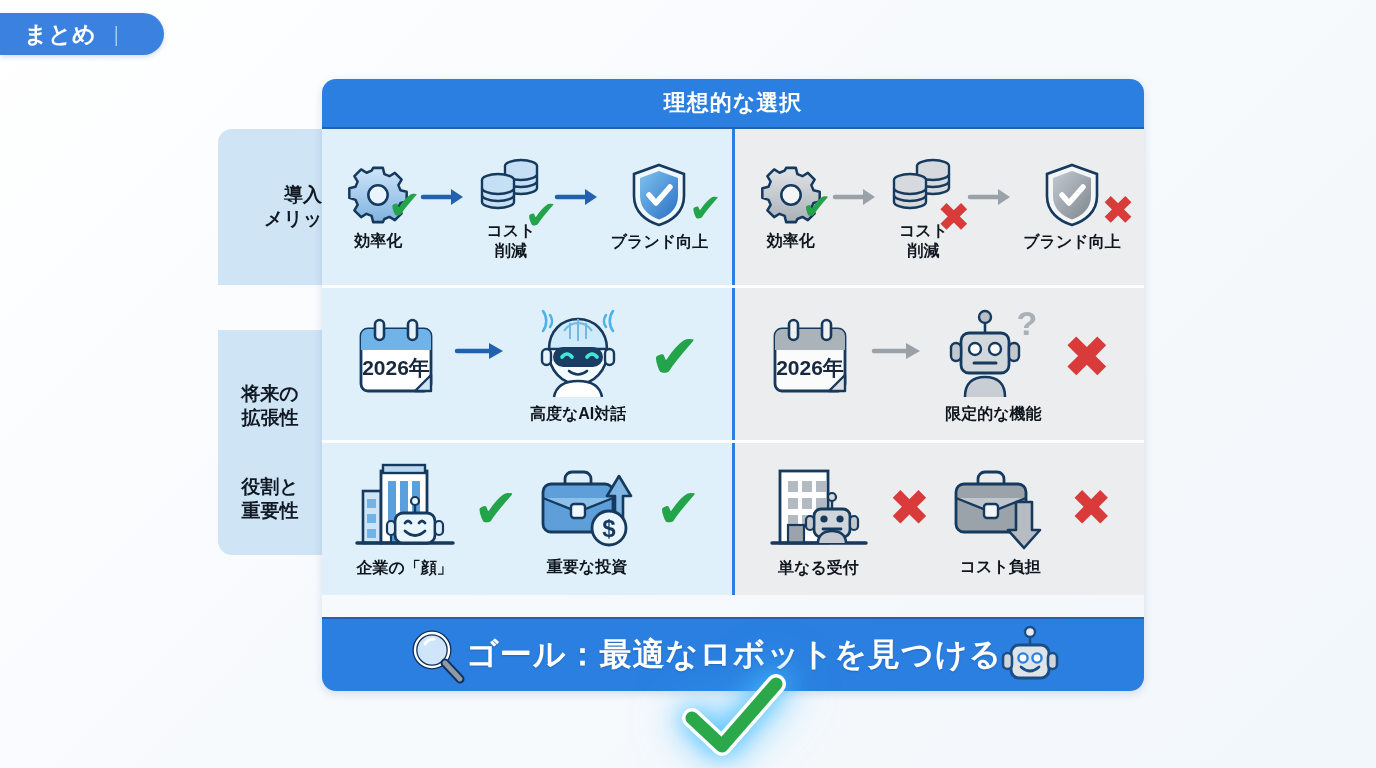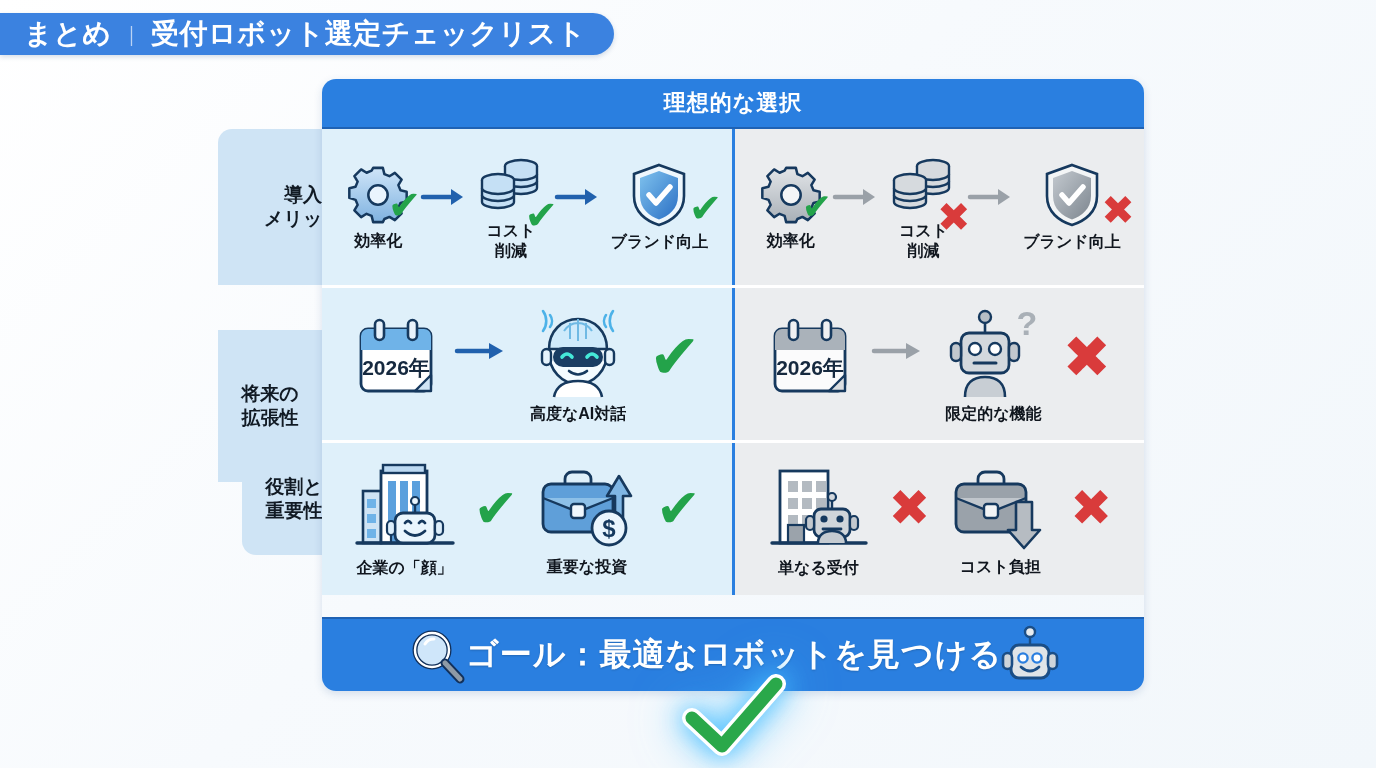--- a/index.html
+++ b/index.html
@@ -18,21 +18,21 @@
     position: absolute;
     left: 0; top: 13px;
     height: 42px;
     display: flex; align-items: center;
     padding: 0 28px 0 24px;
     background: #3b82e0;
     border-radius: 0 21px 21px 0;
     box-shadow: 0 2px 5px rgba(30,70,130,.18);
   }
   #title-badge .t-main, #title-badge .t-sub {
-    color: #ffffff; font-weight: bold; font-size: 28px; letter-spacing: .5px;
+    color: #ffffff; font-weight: bold; font-size: 23px; letter-spacing: .5px;
     white-space: nowrap;
   }
   #title-badge .t-div {
     color: rgba(255,255,255,.65); font-size: 20px; margin: 0 10px; font-weight: 300;
   }
 
   
   #matrix {
     position: absolute;
     left: 218px; top: 79px;
@@ -45,21 +45,21 @@
   .label-cell {
     position: absolute; left: 0; width: 104px;
     background: #cfe4f5;
     display: flex; flex-direction: column;
     align-items: center; justify-content: center;
     color: #111a24; font-weight: bold; font-size: 19px; line-height: 1.28;
     text-align: center;
   }
   .label-cell:nth-child(1) { top: 0;   height: 156px; border-radius: 14px 0 0 0; padding-left: 33px; }
   .label-cell:nth-child(2) { top: 173px; height: 152px; margin-top: 28px; }
-  .label-cell:nth-child(3) { top: 314px; height: 112px; border-radius: 0 0 0 14px; margin-left: 24px; }
+  .label-cell:nth-child(3) { top: 314px; height: 112px; border-radius: 0 0 0 14px; }
 
   .grid {
     position: absolute; left: 104px; top: 0;
     width: 822px; height: 612px;
     border-radius: 14px 14px 14px 14px;
     overflow: hidden;
     box-shadow: 0 3px 9px rgba(40,80,140,.16);
   }
   .hdr-row { display: flex; height: 50px; gap: 15px; }
   .hdr {
@@ -121,21 +121,20 @@
     filter: drop-shadow(0 0 12px rgba(70,190,255,.95)) drop-shadow(0 0 22px rgba(70,190,255,.6));
   }
   svg { display: block; overflow: visible; }
 </style>
 </head>
 <body>
 
 <div id="title-badge">
   <span class="t-main">まとめ</span>
   <span class="t-div">｜</span>
-  <span class="t-sub">受付ロボット選定チェックリスト</span>
 </div>
 
 <div id="matrix">
 
   <div class="labelcol">
     <div class="label-cell">
       <span>導入</span>
       <span>メリット</span>
     </div>
     <div class="label-cell">

